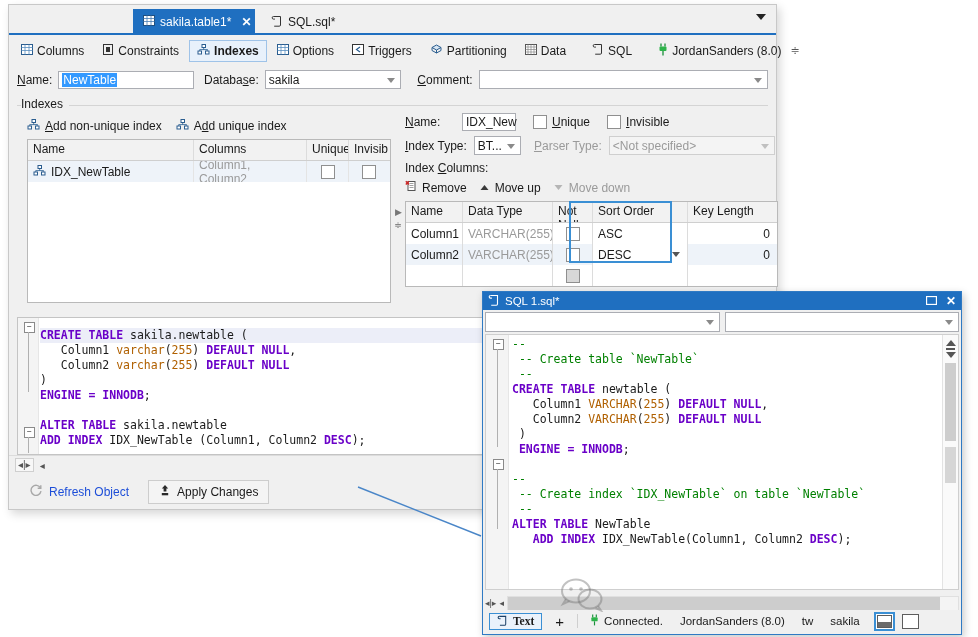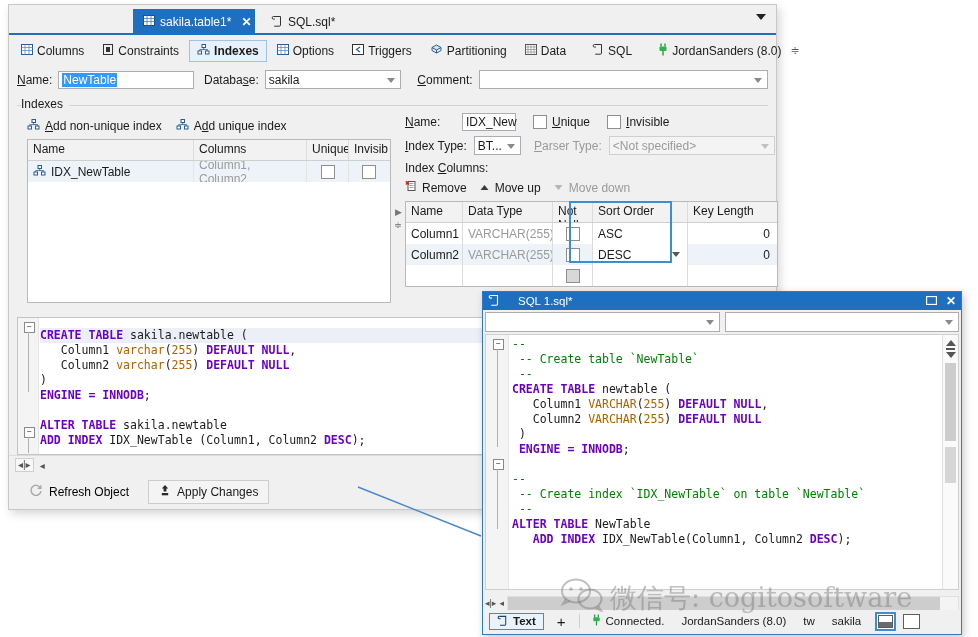--- a/index.html
+++ b/index.html
@@ -102,45 +102,45 @@
   .foldbar{position:absolute;left:10px;width:1px;background:#b0b0b0;}
 
   
   .hsplit{position:absolute;left:0;top:450px;right:0;height:18px;background:#f0f0f0;border-top:1px solid #dcdcdc;
           display:flex;align-items:center;gap:6px;padding-left:6px;color:#555;font-size:10px;}
   .hsplit .gripbtn{border:1px solid #cfcfcf;background:#f7f7f7;padding:0 2px;line-height:12px;}
   .botbar{position:absolute;left:0;top:469px;right:0;bottom:0;background:#f0f0f0;
           display:flex;align-items:center;gap:8px;padding-left:10px;}
   .btn{display:flex;align-items:center;gap:6px;height:24px;padding:0 10px;box-sizing:border-box;
        border:1px solid #cdcdcd;background:#f4f4f4;font-size:12px;}
-  .btn.ghost{border-color:transparent;background:transparent;color:#000000;}
+  .btn.ghost{border-color:transparent;background:transparent;color:#1d4ed8;}
   .splitbtn{display:flex;align-items:stretch;border:2px solid #3a8fd4;height:26px;box-sizing:border-box;background:#f4f4f4;}
   .splitbtn .main{display:flex;align-items:center;gap:6px;padding:0 9px;font-size:12px;}
   .splitbtn .arrow{width:18px;border-left:1px solid #c5c5c5;display:flex;align-items:center;justify-content:center;}
 
   
   #sqlwin{position:absolute;left:482px;top:291px;width:478px;height:342px;
           background:#f0f0f0;border:1px solid #2f7ac4;box-shadow:2px 3px 8px rgba(0,0,0,.22);}
-  .titlebar{height:18px;background:#1f6fc0;display:flex;align-items:center;padding:0 5px;color:#fff;font-size:11.5px;gap:18px;}
+  .titlebar{height:18px;background:#1f6fc0;display:flex;align-items:center;padding:0 5px;color:#fff;font-size:11.5px;gap:5px;}
   .titlebar .ctrls{margin-left:auto;display:flex;align-items:center;gap:9px;}
   .sqltoolbar{position:absolute;left:2px;top:20px;right:2px;height:20px;display:flex;gap:5px;}
   .sqltoolbar .combo{flex:1;height:20px;}
   .editor{position:absolute;left:2px;top:42px;right:2px;bottom:44px;background:#fff;border:1px solid #cfcfcf;overflow:hidden;}
   .editor .gutter{width:22px;background:#f4f4f4;}
   .vscroll{position:absolute;right:0;top:0;bottom:0;width:15px;background:#fafafa;border-left:1px solid #e3e3e3;}
   .vscroll .thumb{position:absolute;left:2px;width:11px;background:#cdcdcd;}
   .vscroll .ar{position:absolute;left:3px;width:0;height:0;border-left:5px solid transparent;border-right:5px solid transparent;}
   .hscrollrow{position:absolute;left:2px;right:2px;bottom:24px;height:14px;display:flex;align-items:center;gap:3px;}
   .hsbar{flex:1;height:13px;background:#f4f4f4;border:1px solid #e0e0e0;position:relative;}
   .hsbar .hthumb{position:absolute;left:0;top:0;bottom:0;width:96%;background:#cdcdcd;}
   .sqlstatus{position:absolute;left:2px;right:2px;bottom:2px;height:22px;background:#f0f0f0;
              display:flex;align-items:center;gap:7px;font-size:11.5px;padding:0 4px;box-sizing:border-box;}
   .sqlstatus .seg{display:flex;align-items:center;gap:5px;padding:0 5px;}
   .textbtn{display:flex;align-items:center;gap:5px;border:1px solid #3a8fd4;background:#eaf2fb;
-           padding:1px 7px;font-weight:bold;}
+           padding:1px 7px;font-weight:bold;font-family:Liberation Serif, serif;}
   .sqbtn{width:15px;height:13px;border:1px solid #5d5d5d;background:#fff;}
   .sqbtn.wrap{border:2px solid #3a8fd4;padding:1px;}
 
   
   #connector{position:absolute;left:0;top:0;width:978px;height:637px;pointer-events:none;}
 
   
   #wm{position:absolute;left:560px;top:576px;width:400px;height:44px;pointer-events:none;
       font-family:"DejaVu Serif",serif;font-size:27px;color:rgba(120,120,120,.45);
       display:flex;align-items:center;gap:6px;}
@@ -547,14 +547,13 @@
   <span class="ico">
     <svg width="44" height="34" viewBox="0 0 44 34">
       <ellipse cx="16" cy="13" rx="14" ry="11.5" fill="none" stroke="rgba(120,120,120,.45)" stroke-width="2"></ellipse>
       <path d="M6 21l-3 5 6.5-3" fill="none" stroke="rgba(120,120,120,.45)" stroke-width="2"></path>
       <ellipse cx="30" cy="21" rx="11.5" ry="9.5" fill="none" stroke="rgba(120,120,120,.45)" stroke-width="2"></ellipse>
       <path d="M38 28l3 4.5-5.5-2.5" fill="none" stroke="rgba(120,120,120,.45)" stroke-width="2"></path>
       <circle cx="11" cy="11" r="1.8" fill="rgba(120,120,120,.45)"></circle>
       <circle cx="21" cy="11" r="1.8" fill="rgba(120,120,120,.45)"></circle>
     </svg>
   </span>
-  <span class="wtxt">微信号: cogitosoftware</span>
 </div>
 
 </body></html>

